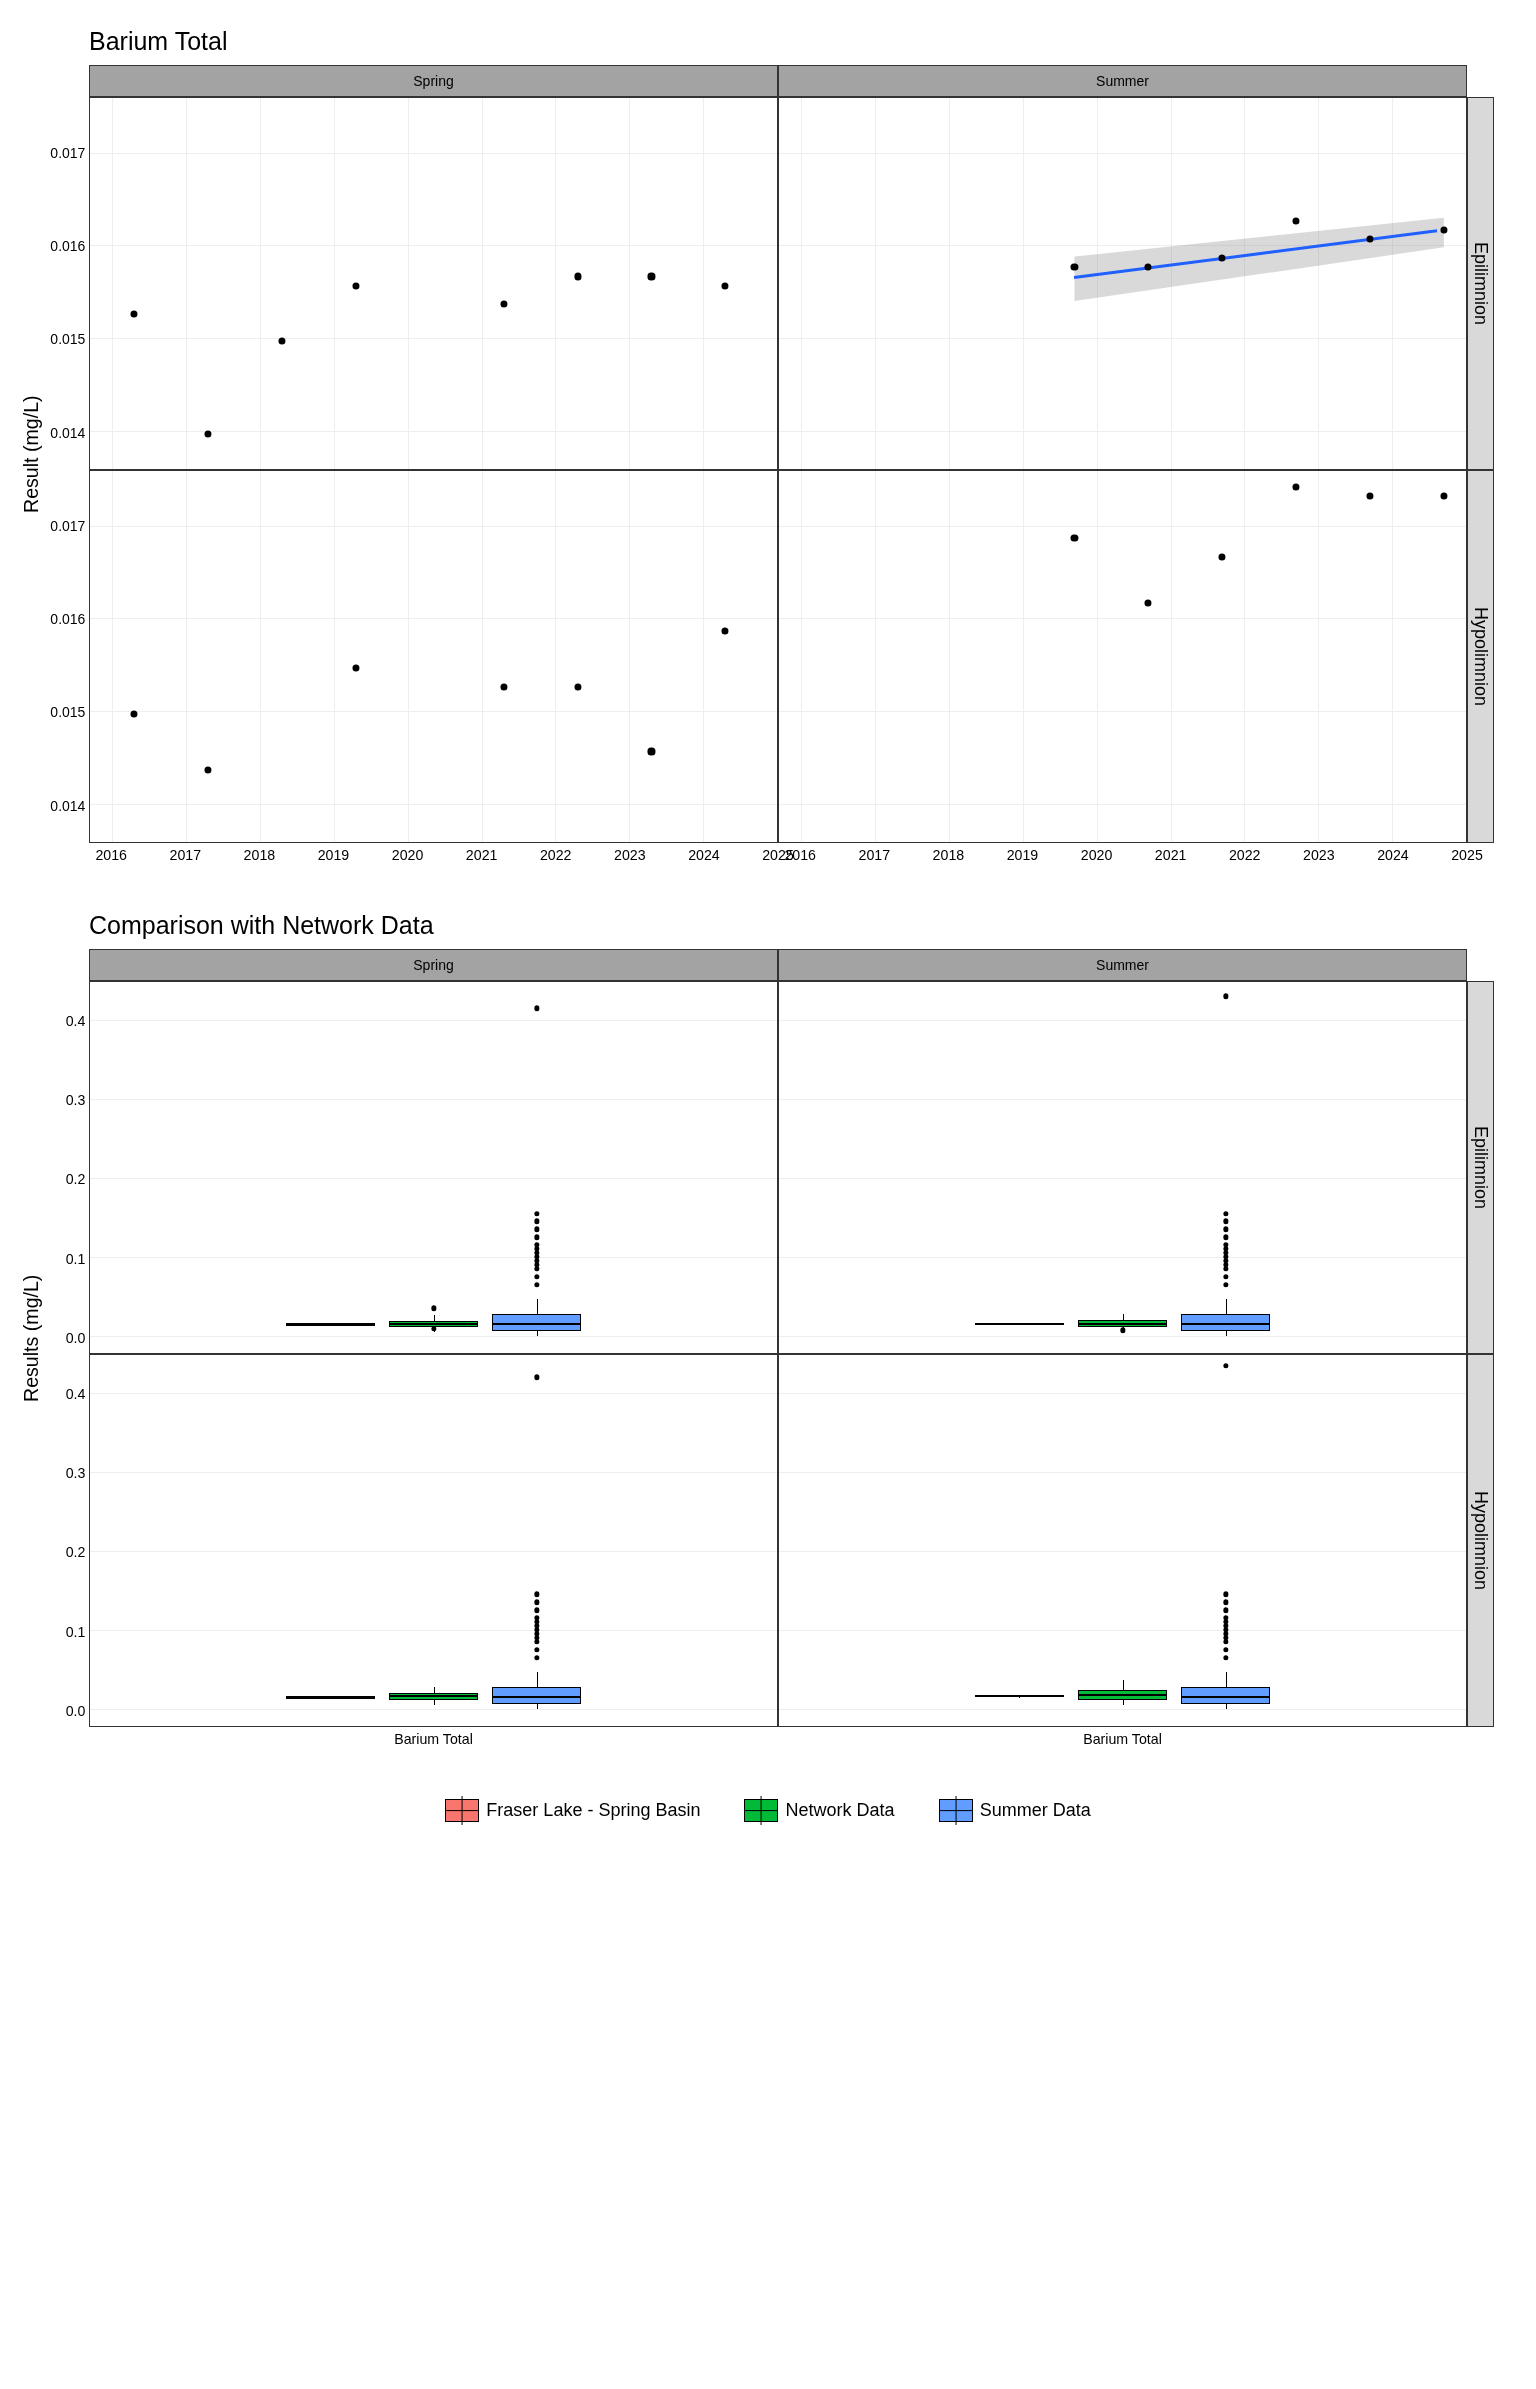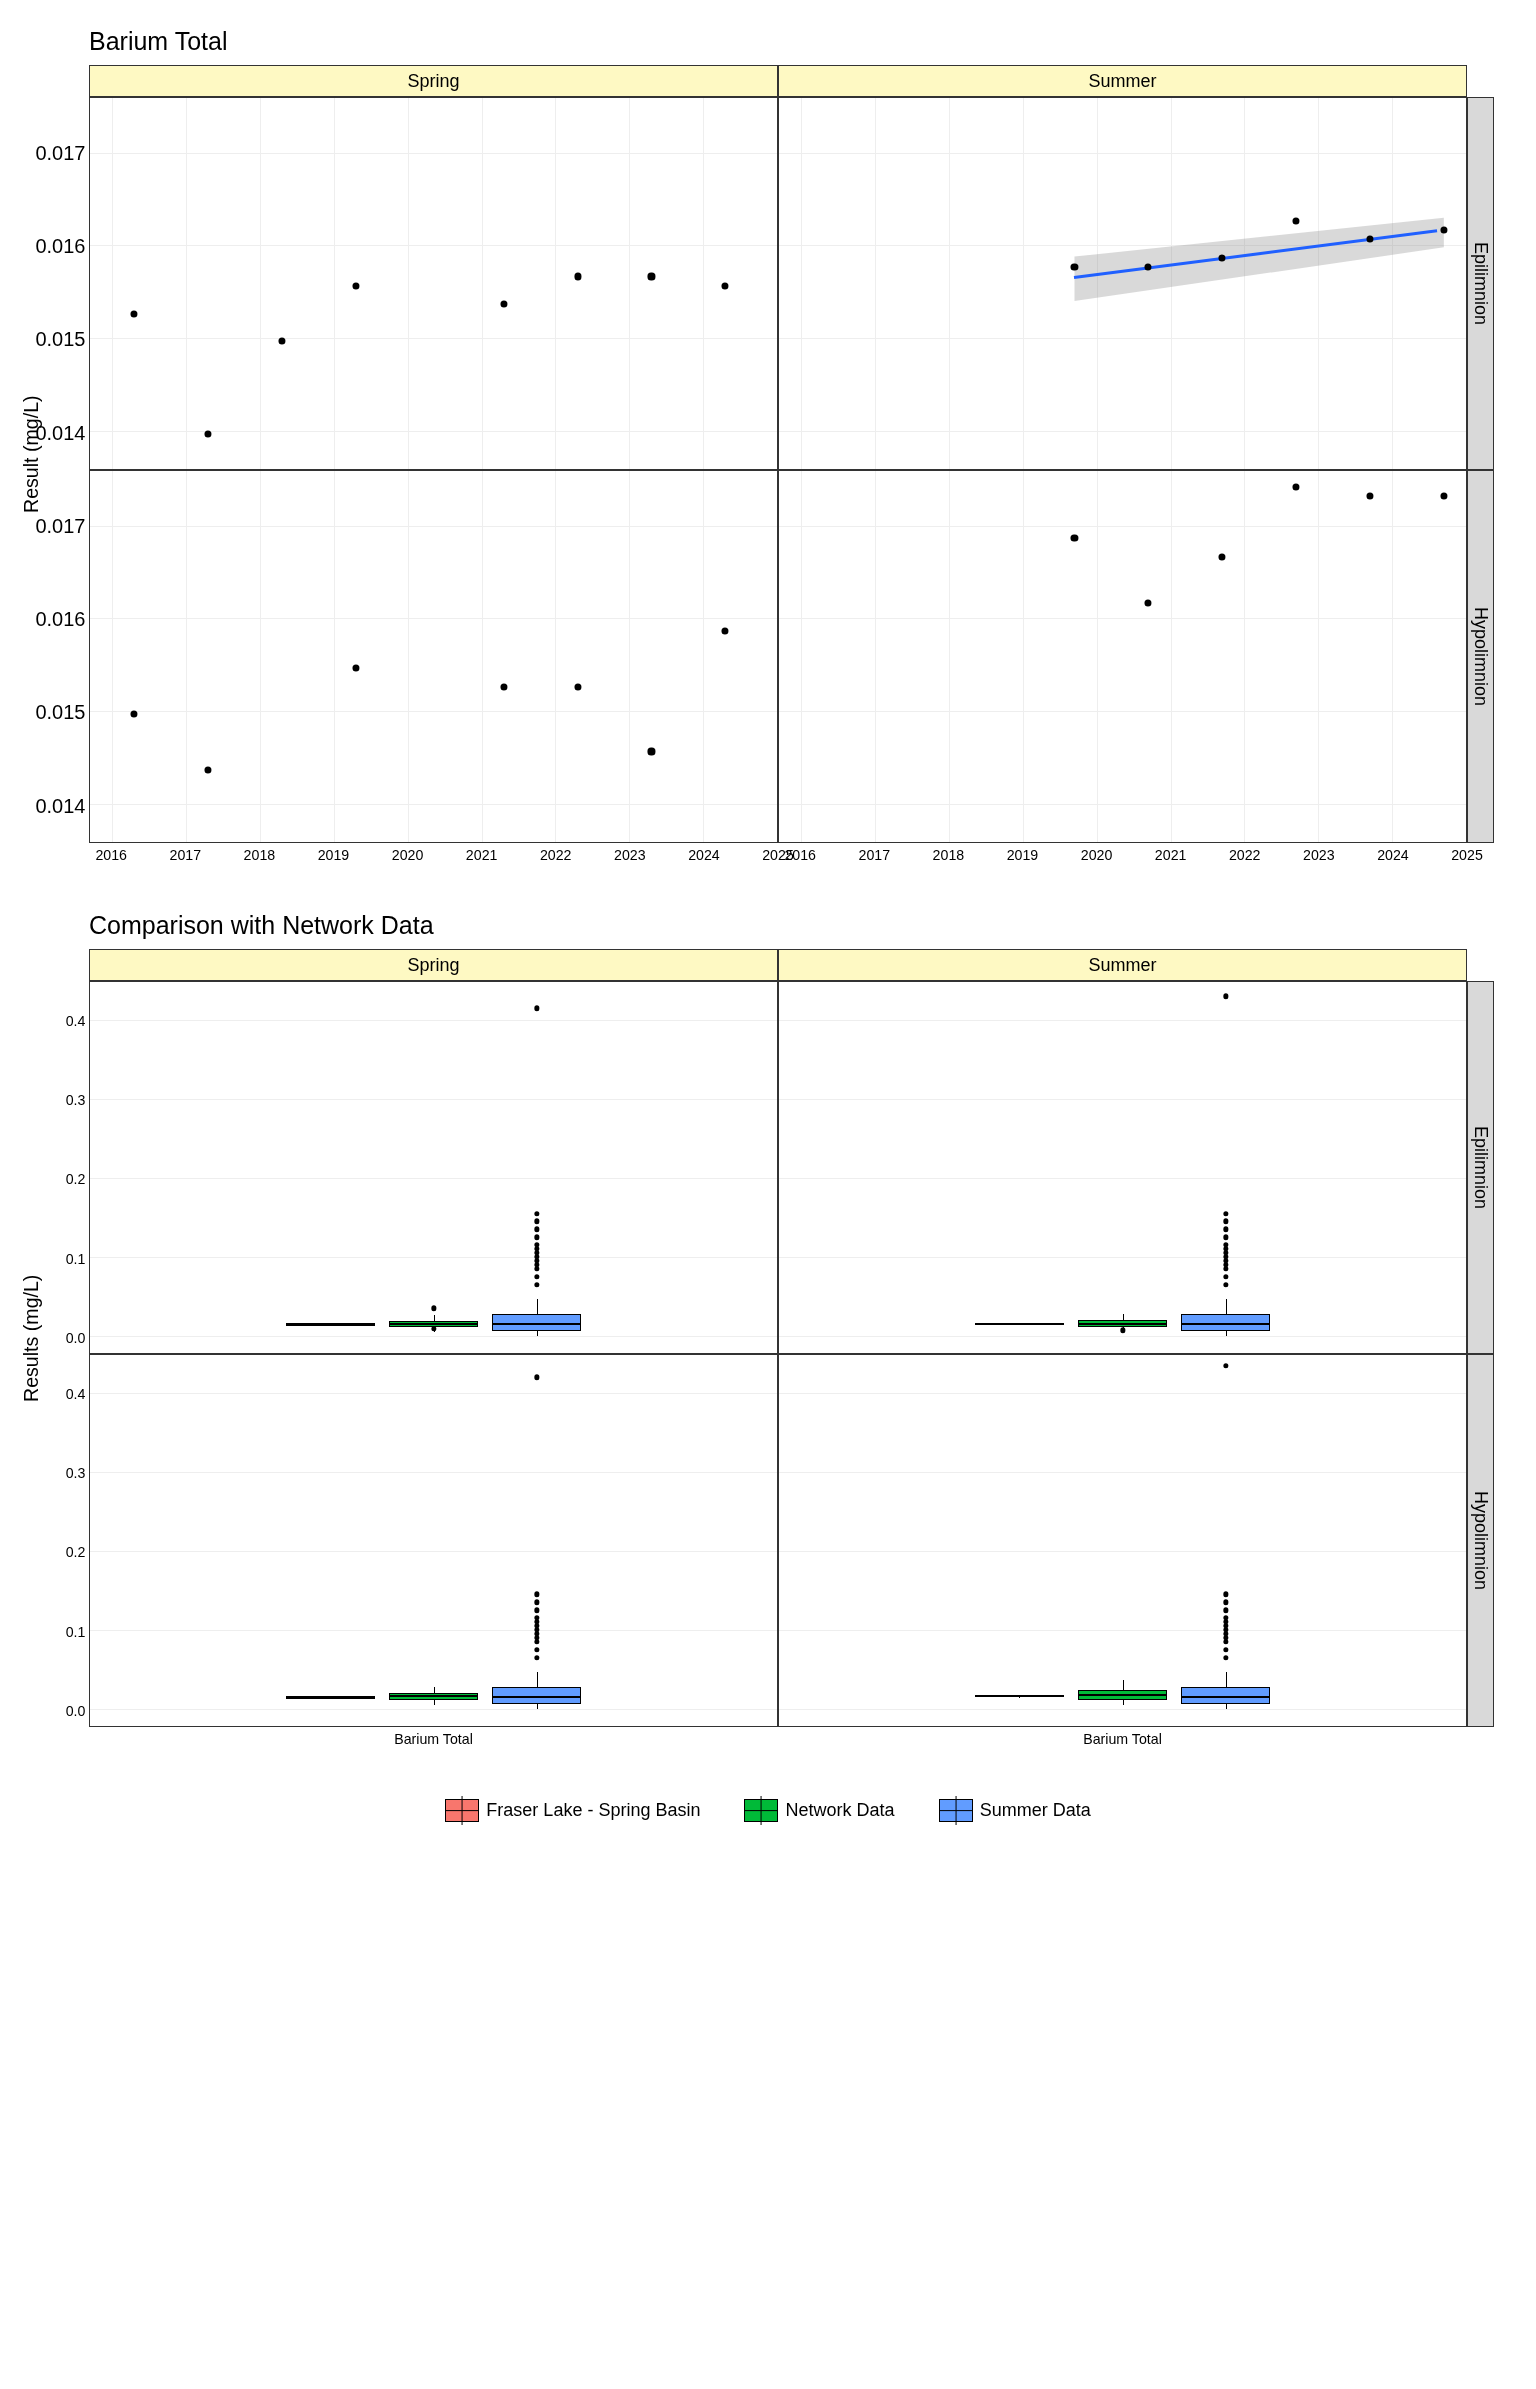--- a/index.html
+++ b/index.html
@@ -23,26 +23,26 @@
   }
   .top-grid {
     grid-template-columns: 53px 1fr 1fr 27px;
     grid-template-rows: 32px 373px 373px 36px;
   }
   .bot-grid {
     grid-template-columns: 53px 1fr 1fr 27px;
     grid-template-rows: 32px 373px 373px 36px;
   }
   .col-strip {
-    background: #fef9c3;
+    background: #a3a3a3;
     border: 0.9px solid #333;
     display: flex;
     align-items: center;
     justify-content: center;
-    font-size: 18px;
+    font-size: 14px;
     box-sizing: border-box;
   }
   .row-strip {
     background: #d9d9d9;
     border: 0.9px solid #333;
     display: flex;
     align-items: center;
     justify-content: center;
     font-size: 18px;
     writing-mode: vertical-rl;
@@ -60,23 +60,23 @@
     transform: rotate(180deg);
     display: flex;
     align-items: center;
     justify-content: center;
     font-size: 19.6px;
     position: absolute;
   }
   .y-tick {
     position: absolute;
     right: 0;
-    font-size: 20px;
+    font-size: 14px;
     transform: translateY(-50%);
-    text-align: left;
+    text-align: right;
     width: 50px;
   }
   .x-ticks {
     position: relative;
     height: 36px;
   }
   .x-tick {
     position: absolute;
     top: 3.6px;
     font-size: 14.2px;

